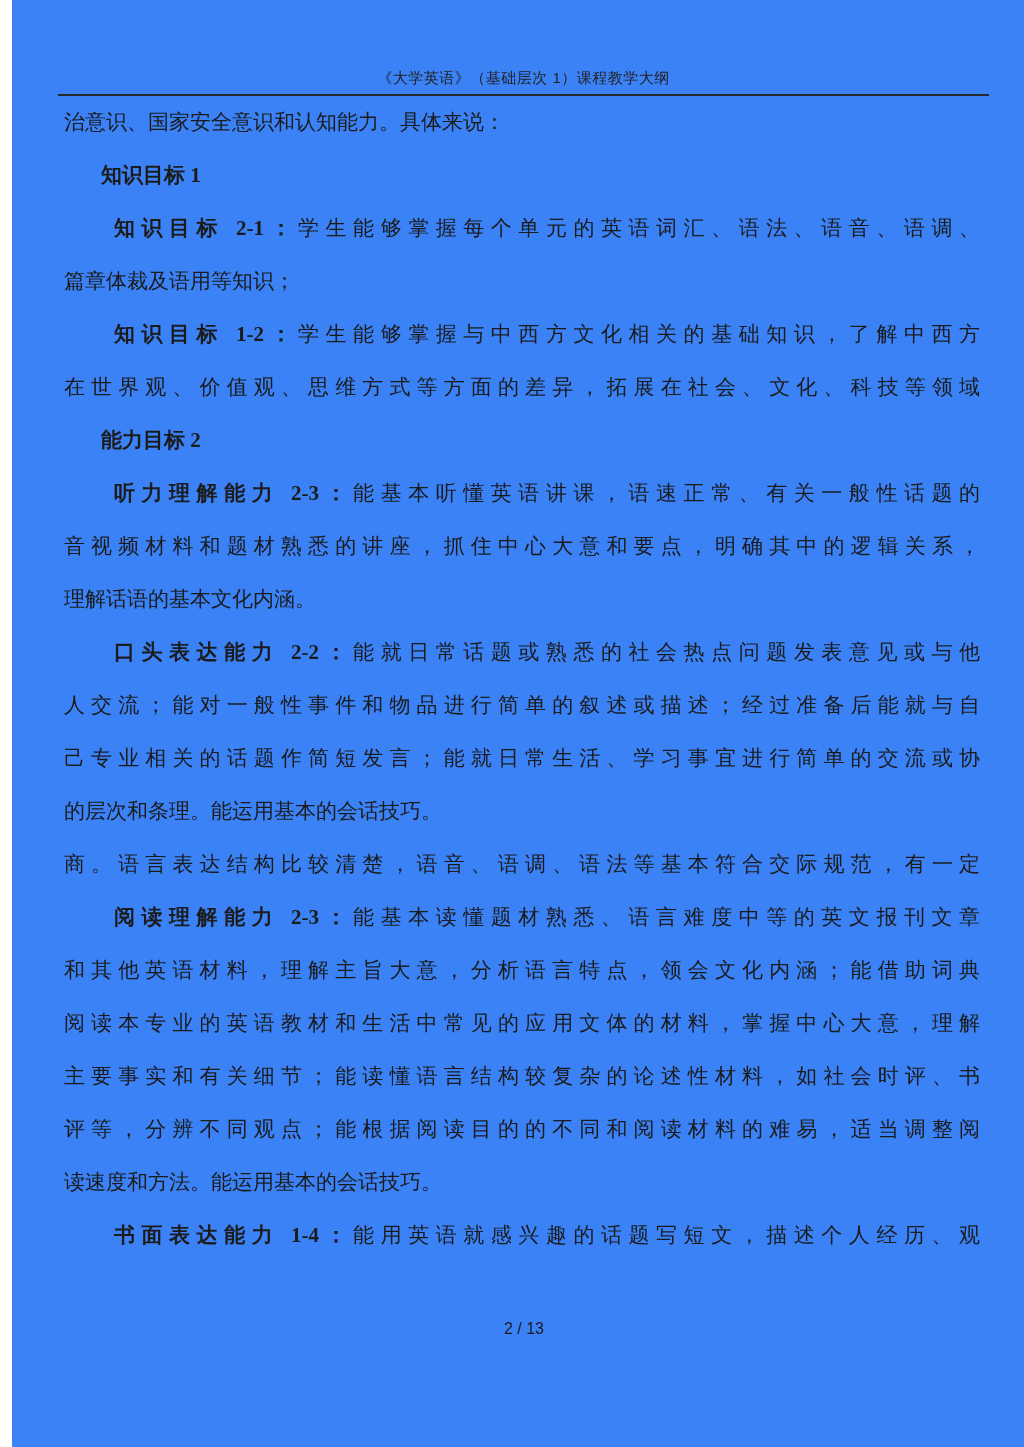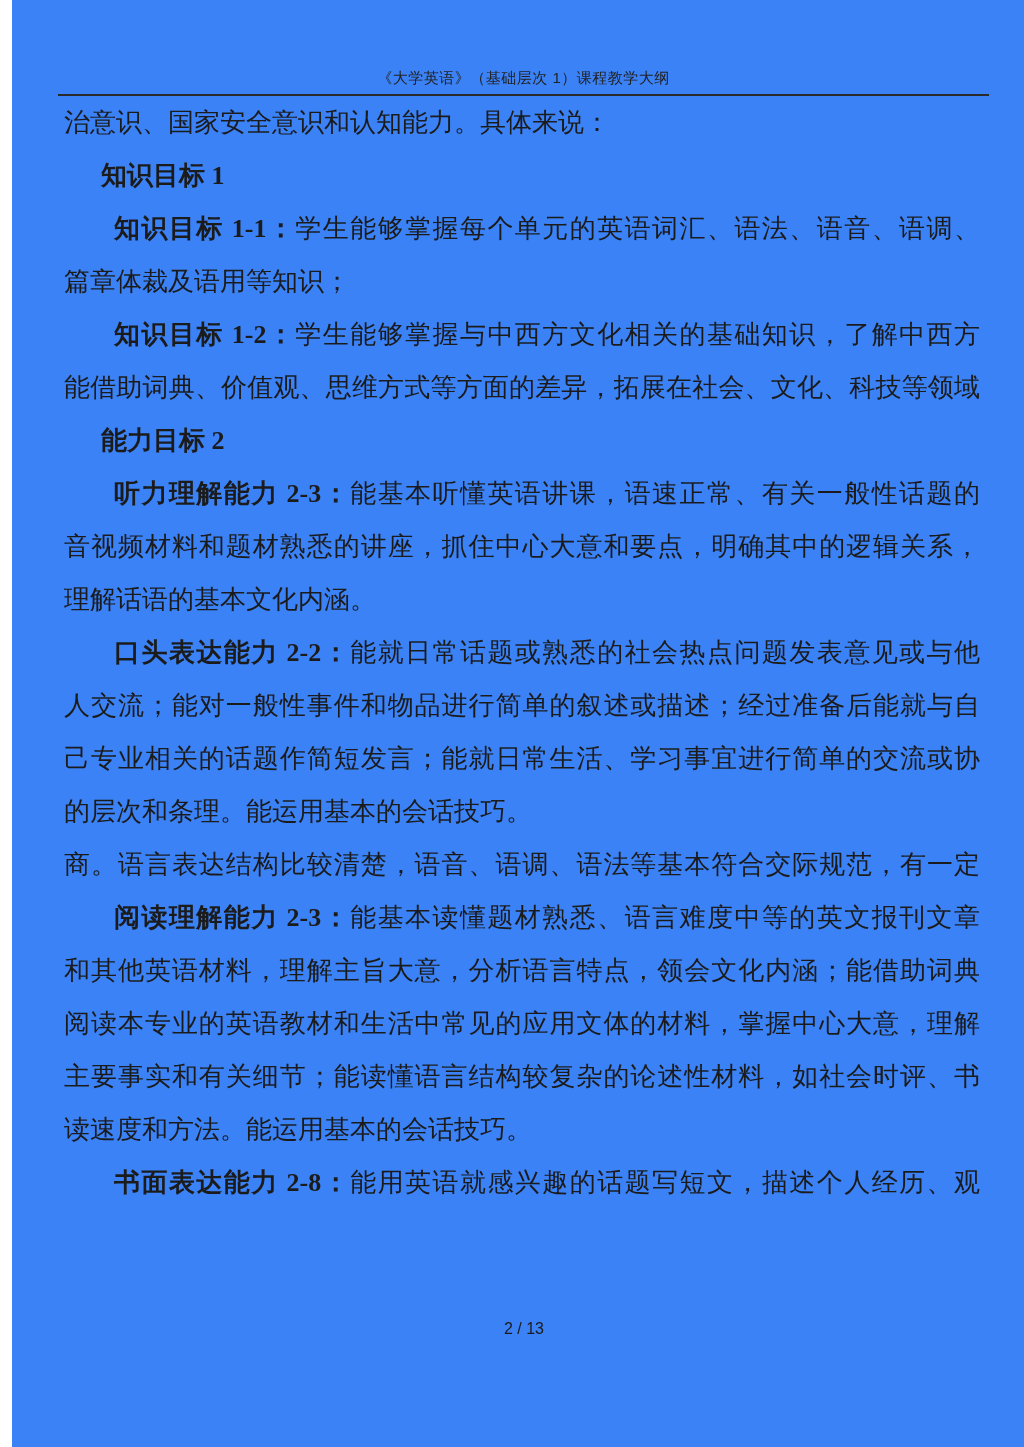--- a/index.html
+++ b/index.html
@@ -45,21 +45,21 @@
     height: 0;
     border-top: 2px solid #2a2a2a;
   }
   .content {
     position: absolute;
     top: 96px;
     left: 52px;
     right: 56px;
   }
   .line {
-    font-size: 26px;
+    font-size: 21px;
     line-height: 53px;
     text-align: left;
     white-space: normal;
   }
   .line.fill {
     text-align: justify;
     text-align-last: justify;
   }
   .para.body .line.first {
     text-indent: 50px;
@@ -93,26 +93,26 @@
   <div class="header-rule"></div>
 
   <div class="content" id="content">
       <div class="para opening">
         <div class="line first">治意识、国家安全意识和认知能力。具体来说：</div>
       </div>
       <div class="para heading">
         <div class="line first">知识目标 1</div>
       </div>
       <div class="para body">
-        <div class="line fill first"><span class="lead">知识目标 1-1：</span>学生能够掌握每个单元的英语词汇、语法、语音、语调、</div>
+        <div class="line fill first"><span class="lead">知识目标 2-1：</span>学生能够掌握每个单元的英语词汇、语法、语音、语调、</div>
         <div class="line">篇章体裁及语用等知识；</div>
       </div>
       <div class="para body">
         <div class="line fill first"><span class="lead">知识目标 1-2：</span>学生能够掌握与中西方文化相关的基础知识，了解中西方</div>
-        <div class="line fill">能借助词典、价值观、思维方式等方面的差异，拓展在社会、文化、科技等领域</div>
+        <div class="line fill">在世界观、价值观、思维方式等方面的差异，拓展在社会、文化、科技等领域</div>
       </div>
       <div class="para heading">
         <div class="line first">能力目标 2</div>
       </div>
       <div class="para body">
         <div class="line fill first"><span class="lead">听力理解能力 2-3：</span>能基本听懂英语讲课，语速正常、有关一般性话题的</div>
         <div class="line fill">音视频材料和题材熟悉的讲座，抓住中心大意和要点，明确其中的逻辑关系，</div>
         <div class="line">理解话语的基本文化内涵。</div>
       </div>
       <div class="para body">
@@ -120,23 +120,24 @@
         <div class="line fill">人交流；能对一般性事件和物品进行简单的叙述或描述；经过准备后能就与自</div>
         <div class="line fill">己专业相关的话题作简短发言；能就日常生活、学习事宜进行简单的交流或协</div>
         <div class="line">的层次和条理。能运用基本的会话技巧。</div>
         <div class="line fill">商。语言表达结构比较清楚，语音、语调、语法等基本符合交际规范，有一定</div>
       </div>
       <div class="para body">
         <div class="line fill first"><span class="lead">阅读理解能力 2-3：</span>能基本读懂题材熟悉、语言难度中等的英文报刊文章</div>
         <div class="line fill">和其他英语材料，理解主旨大意，分析语言特点，领会文化内涵；能借助词典</div>
         <div class="line fill">阅读本专业的英语教材和生活中常见的应用文体的材料，掌握中心大意，理解</div>
         <div class="line fill">主要事实和有关细节；能读懂语言结构较复杂的论述性材料，如社会时评、书</div>
+        <div class="line fill">评等，分辨不同观点；能根据阅读目的的不同和阅读材料的难易，适当调整阅</div>
         <div class="line">读速度和方法。能运用基本的会话技巧。</div>
       </div>
       <div class="para body">
-        <div class="line fill first"><span class="lead">书面表达能力 2-8：</span>能用英语就感兴趣的话题写短文，描述个人经历、观</div>
+        <div class="line fill first"><span class="lead">书面表达能力 1-4：</span>能用英语就感兴趣的话题写短文，描述个人经历、观</div>
       </div>
     </div>
 
   <div class="footer">
     <span>2 / 13</span>
   </div>
 </div>
 
 </body></html>

